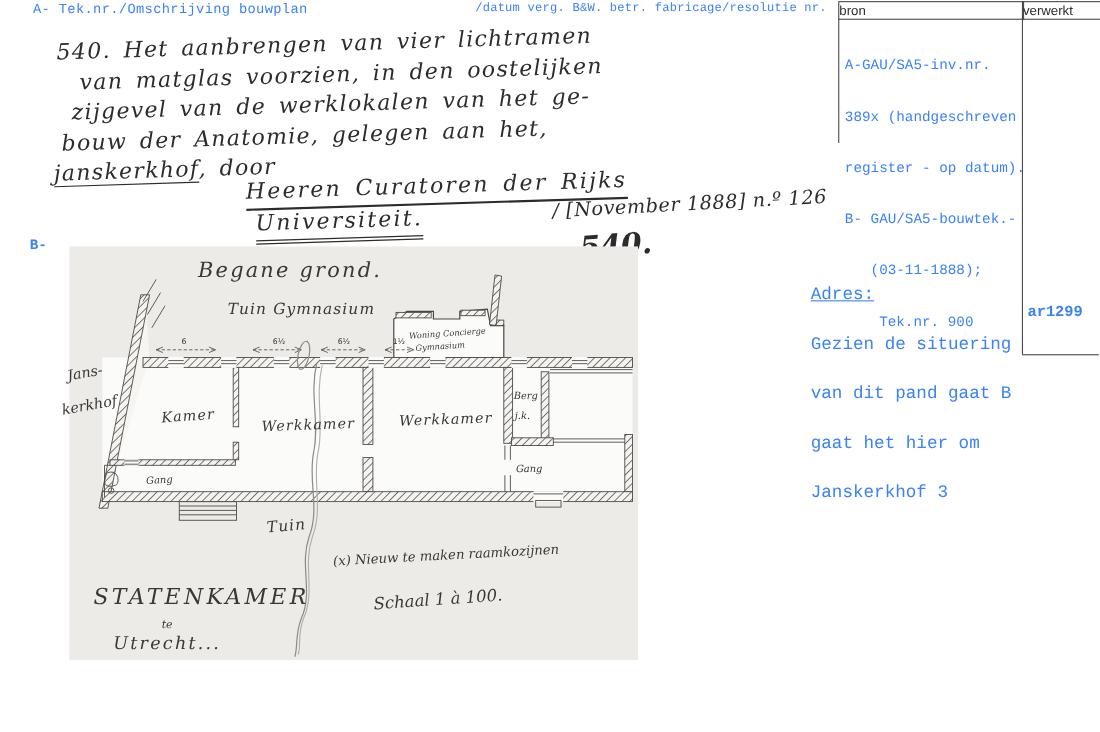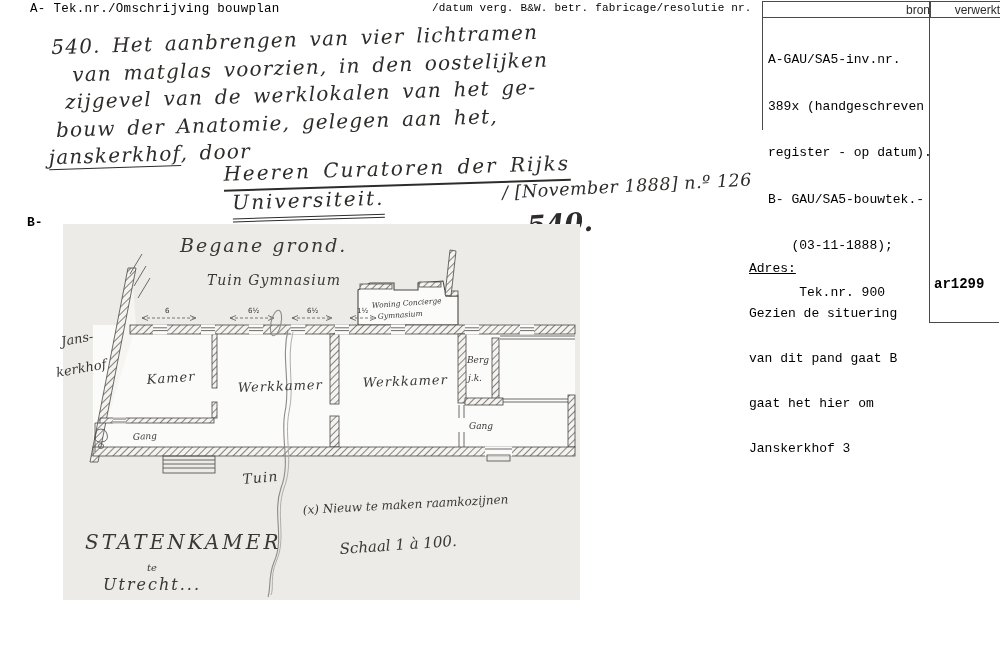--- a/index.html
+++ b/index.html
@@ -2,38 +2,38 @@
 <html><head>
 <meta charset="utf-8">
 <style>
   html,body{margin:0;padding:0;}
   body{
     width:1000px;height:665px;position:relative;overflow:hidden;
     background:#ffffff;
     font-family:"Liberation Sans",sans-serif;
   }
   .abs{position:absolute;}
-  .mono{font-family:"Liberation Mono","DejaVu Sans Mono",monospace;color:#000000;}
+  .mono{font-family:"Liberation Mono","DejaVu Sans Mono",monospace;color:#3b82f6;}
   .hand{font-family:"DejaVu Serif",serif;font-style:italic;color:#2e2c2a;}
 
   
   .hdr-left{left:30px;top:2px;font-size:12.5px;letter-spacing:.3px;}
   .hdr-mid{left:432px;top:2px;font-size:11px;letter-spacing:.2px;}
-  .cell{border:1px solid #4a4a4a;display:flex;align-items:center;justify-content:flex-end;
+  .cell{border:1px solid #4a4a4a;display:flex;align-items:center;justify-content:flex-start;
         font-size:12px;color:#2e2c2a;}
   .cell-bron{left:762px;top:1px;width:167px;height:15px;}
   .cell-verwerkt{left:929px;top:1px;width:70px;height:15px;}
   .vline-bron{left:762px;top:17px;height:113px;border-left:1px solid #4a4a4a;width:0;}
   .vline-verwerkt{left:929px;top:17px;height:305px;border-left:1px solid #4a4a4a;width:0;}
   .hline-verwerkt{left:929px;top:322px;width:70px;border-top:1px solid #4a4a4a;height:0;}
 
   
   .bron-text{left:768px;top:21px;font-size:13px;line-height:15.5px;white-space:pre;}
   
-  .adres{left:737px;top:231px;font-size:13px;line-height:15px;white-space:pre;margin-left:12px;}
+  .adres{left:737px;top:231px;font-size:16px;line-height:15px;white-space:pre;}
   .adres .title{text-decoration:underline;}
   .ar-code{left:934px;top:276px;font-size:14px;font-weight:bold;}
   .b-label{left:27px;top:215px;font-size:13px;font-weight:bold;}
 
   
   .hw-block{left:40px;top:26px;width:540px;height:200px;transform:rotate(-1.8deg);
             font-size:20px;letter-spacing:1.2px;word-spacing:4px;line-height:27.5px;}
   .hw-block .l1{margin-left:14px;}
   .hw-block .l2{margin-left:34px;}
   .hw-block .l3{margin-left:26px;}

